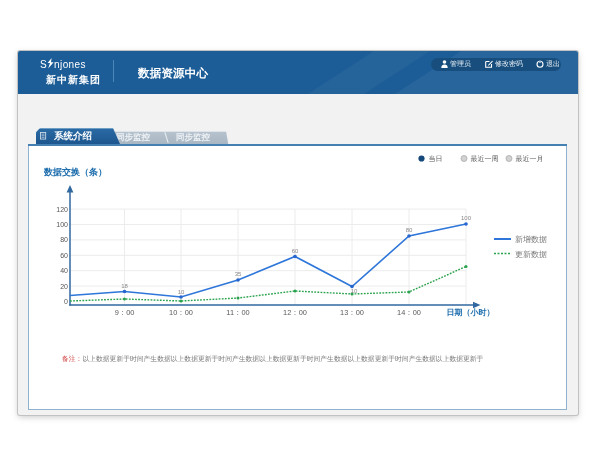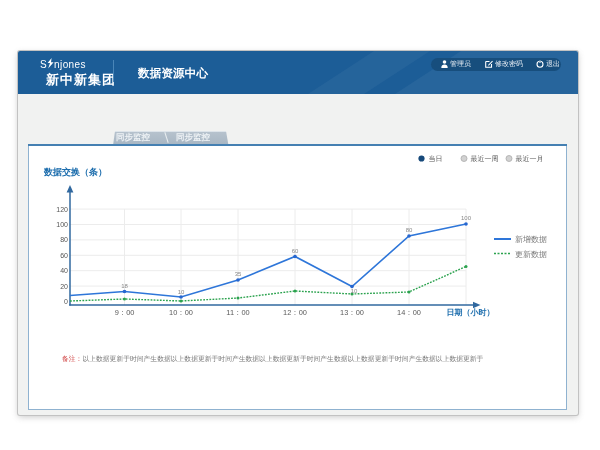--- a/index.html
+++ b/index.html
@@ -4,21 +4,21 @@
 <style>
   * { margin:0; padding:0; box-sizing:border-box; }
   html,body { width:600px; height:450px; background:#ffffff; font-family:"Liberation Sans", sans-serif; overflow:hidden; }
   .win { position:absolute; left:18px; top:51px; width:560px; height:364px; background:#f1f2f1;
          box-shadow:0 0 0 1px #c2c2c2, 0 2px 6px rgba(90,90,90,0.33); border-radius:2px; overflow:hidden; }
   
   .hd { position:absolute; left:0; top:0; width:560px; height:43px; background:#1c5d97; }
   .hd .deco { position:absolute; left:0; top:0; }
   .logo { position:absolute; left:22px; top:7px; color:#fff; }
   .logo .en { font-size:10px; letter-spacing:0.4px; line-height:13px; }
-  .logo .cn { font-size:13px; font-weight:bold; letter-spacing:1.0px; line-height:10px; margin-top:4px; margin-left:6px; }
+  .logo .cn { font-size:10px; font-weight:bold; letter-spacing:1.0px; line-height:10px; margin-top:4px; margin-left:6px; }
   .hdsep { position:absolute; left:95px; top:9px; width:1px; height:22px; background:#4a86b8; }
   .hdtitle { position:absolute; left:104px; top:15px; color:#fff; font-size:11.5px; font-weight:bold; letter-spacing:0.2px;margin-left:16px; }
   .pill { position:absolute; left:413px; top:6.5px; width:130px; height:13px; background:#174e7d; border-radius:7px;
           display:flex; align-items:center; color:#e8eef5; font-size:7px; white-space:nowrap; }
   .pill span.t { margin-left:2px; letter-spacing:0; }
   .pill .ic { display:inline-block; flex:none; }
   .pit { display:flex; align-items:center; flex:none; }
   
   .nav { position:absolute; left:0; top:43px; width:560px; height:17px;
          background:linear-gradient(#fdfdfd,#dcdddd); border-bottom:1px solid #b7babc;
@@ -80,20 +80,29 @@
             <line x1="4" y1="0.5" x2="4" y2="3" stroke="#fff" stroke-width="1.1"></line>
           </svg>
         <span class="t">退出</span>
       </div>
     </div>
   </div>
   <div class="ribbon">
     <div class="t2">同步监控</div>
     <div class="div"></div>
     <div class="t3">同步监控</div>
+  </div>
+  <div class="tab-active">
+    <svg width="7" height="8" viewBox="0 0 8 9">
+        <rect x="0.5" y="0.5" width="6" height="7.5" fill="none" stroke="#cfdce8" stroke-width="1"></rect>
+        <line x1="1.8" y1="2.4" x2="5.2" y2="2.4" stroke="#cfdce8" stroke-width="0.8"></line>
+        <line x1="1.8" y1="4.2" x2="5.2" y2="4.2" stroke="#cfdce8" stroke-width="0.8"></line>
+        <line x1="1.8" y1="6" x2="5.2" y2="6" stroke="#cfdce8" stroke-width="0.8"></line>
+      </svg>
+    <span class="txt">系统介绍</span>
   </div>
   <svg class="chart" width="539" height="266" viewBox="0 0 539 266">
     <rect x="0.5" y="1.5" width="538" height="264" fill="#ffffff" stroke="#8fb2d0" stroke-width="1"></rect>
     <line x1="0" y1="1" x2="539" y2="1" stroke="#4580b2" stroke-width="2"></line>
 
     <circle cx="393.5" cy="14.5" r="3.1" fill="#16497a"></circle>
     <text x="400.5" y="17" font-size="7" fill="#555">当日</text>
     <circle cx="436" cy="14.5" r="3" fill="#d2d2d2" stroke="#ababab" stroke-width="0.8"></circle>
     <text x="442.5" y="17" font-size="7" fill="#555">最近一周</text>
     <circle cx="481" cy="14.5" r="3" fill="#d2d2d2" stroke="#ababab" stroke-width="0.8"></circle>

